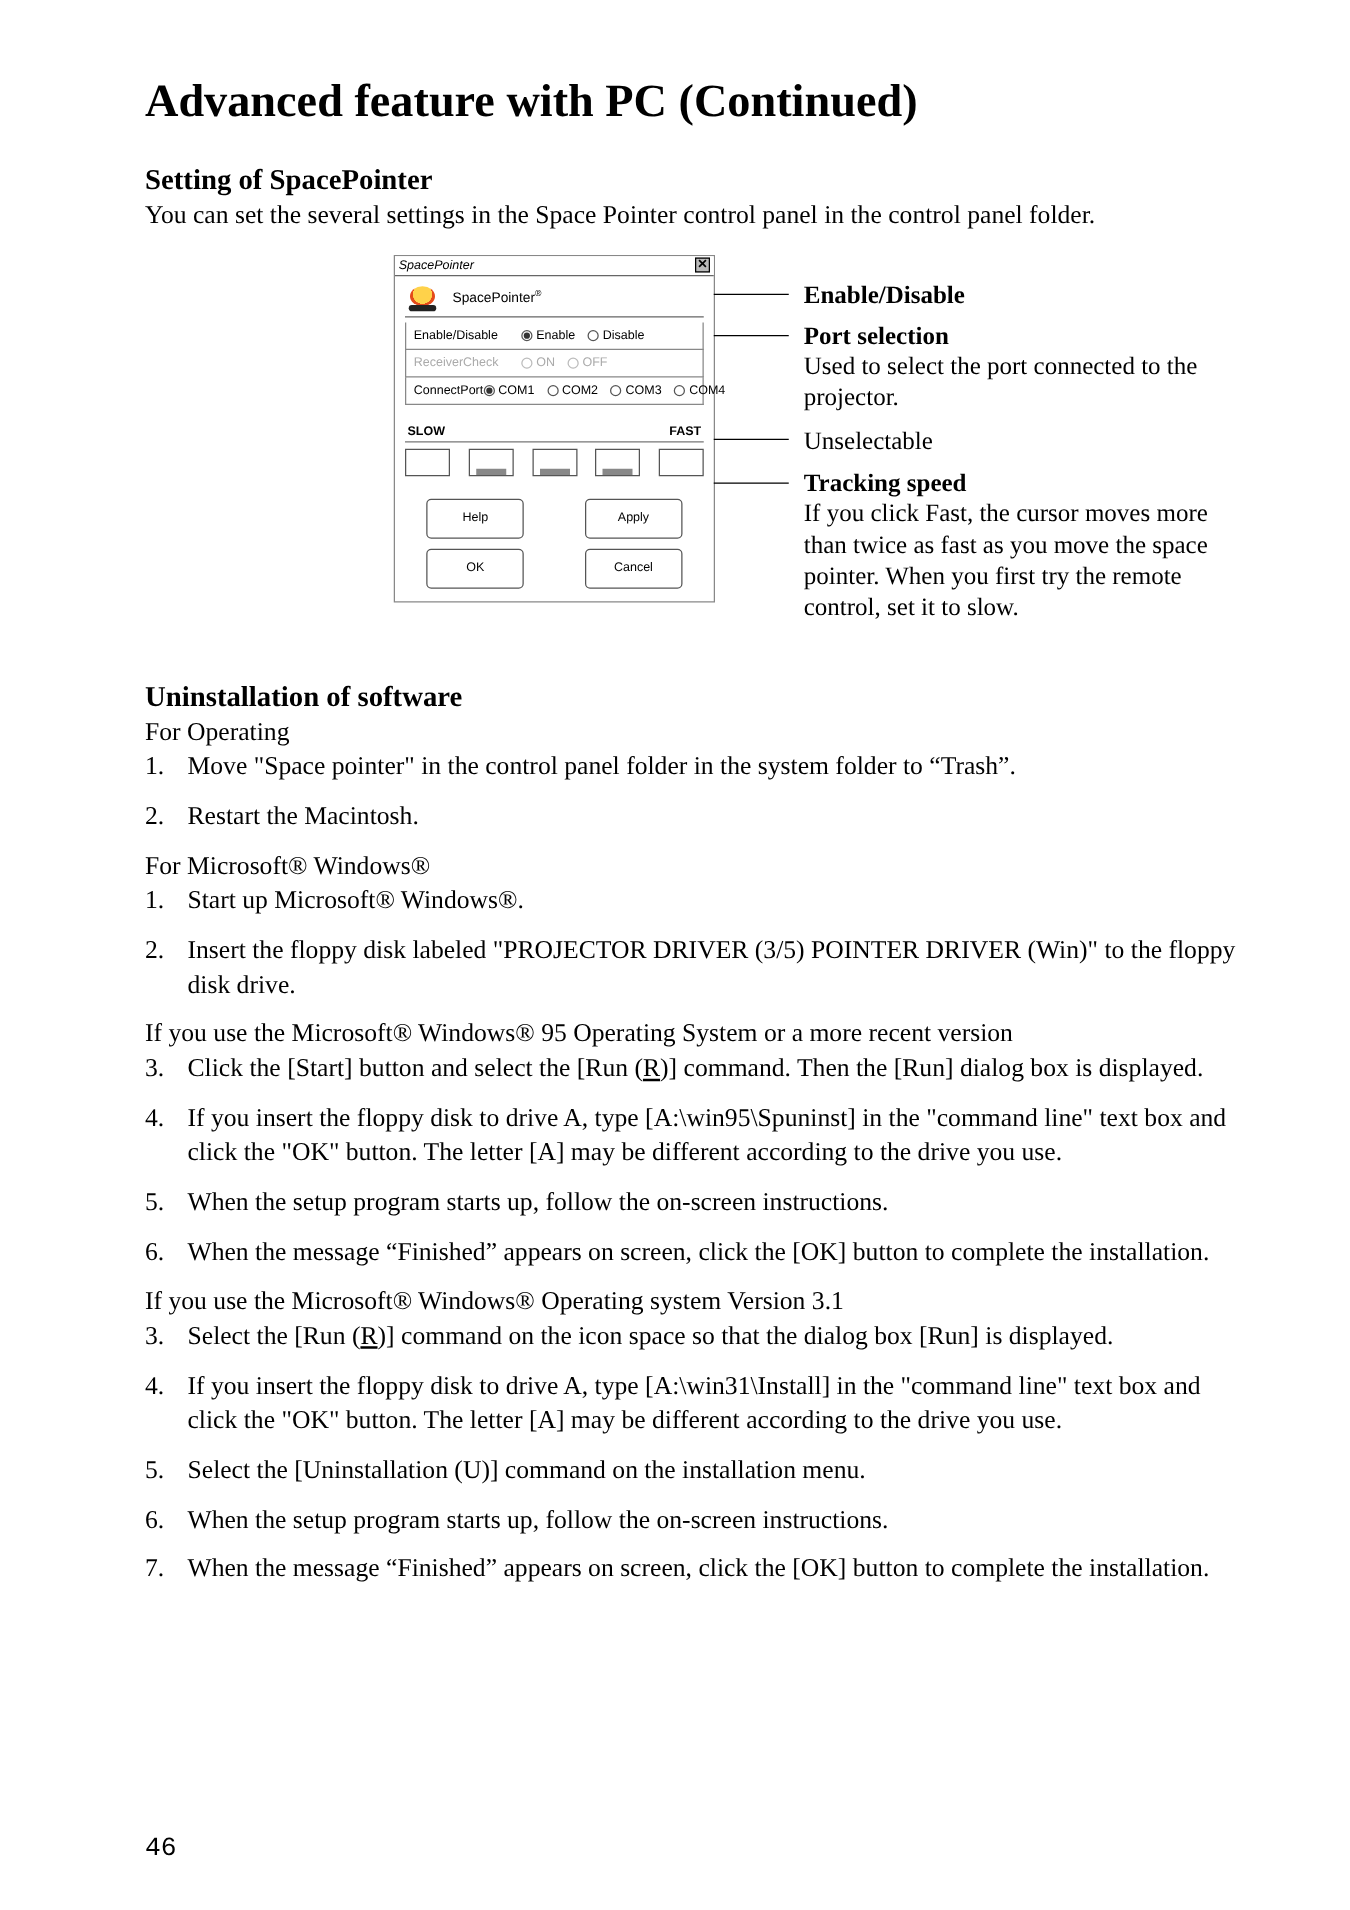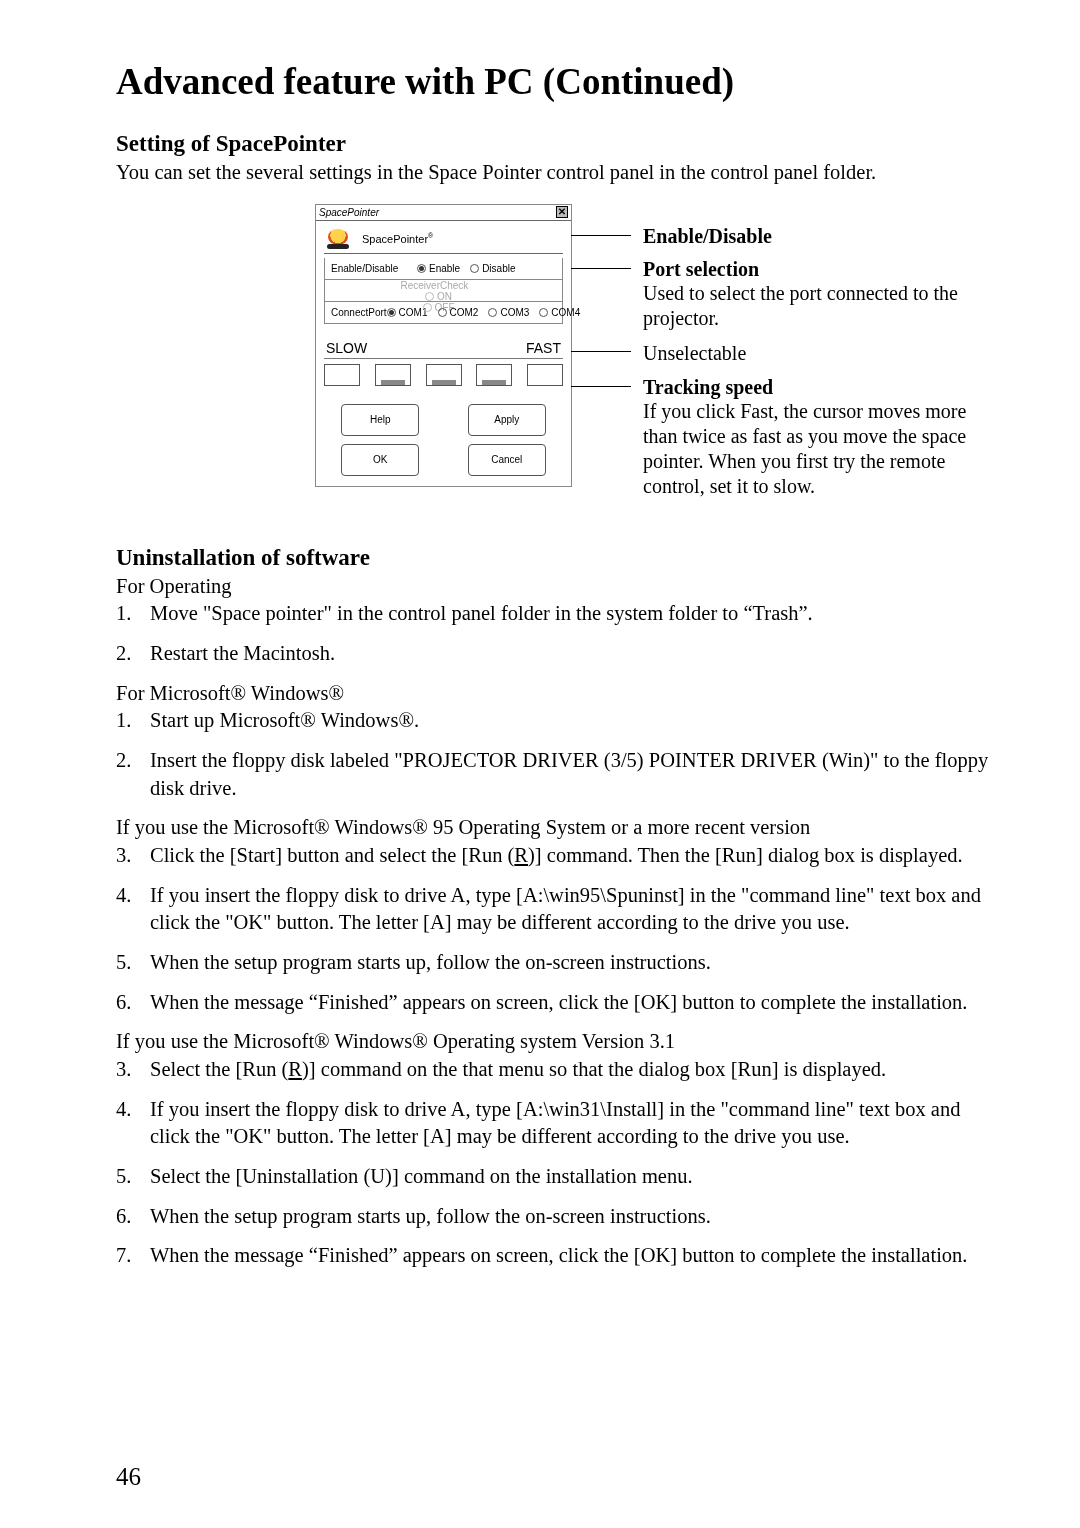--- a/index.html
+++ b/index.html
@@ -48,34 +48,34 @@
 }
 .brand-name { font-size:11px; }
 .brand-name sup{ font-size:7px; }
 
 .cfg-row {
   display:flex; align-items:center; height:22px;
   border:1px solid #888; border-top:none; padding:0 6px;
   font-size:10px;
 }
 .cfg-row:first-of-type{ border-top:1px solid #888; }
-.cfg-row.disabled{ color:#aaa;flex-direction:column; }
+.cfg-row.disabled{ color:#aaa; }
 .cfg-row .lbl { width:86px; }
 .radio {
   width:9px; height:9px; border:1px solid #555; border-radius:50%;
   display:inline-block; margin-right:3px; vertical-align:middle; position:relative;
 }
 .radio.sel::after{
   content:""; position:absolute; inset:1px; background:#333; border-radius:50%;
 }
 .radio.disabled{ border-color:#bbb; }
 .opt { display:inline-flex; align-items:center; margin-right:10px; }
 
 .speed { margin-top:16px; }
-.speed-labels { display:flex; justify-content:space-between; font-size:14px; padding:0 2px 2px; }
+.speed-labels { display:flex; justify-content:space-between; font-size:10px; padding:0 2px 2px;font-weight:bold; }
 .speed-track {
   display:flex; justify-content:space-between; align-items:flex-end;
   height:28px; border-top:1px solid #777; padding-top:2px;
 }
 .speed-track .box{
   width:36px; height:22px; border:1px solid #555; background:#fff;
   display:flex; align-items:flex-end; justify-content:center;
 }
 .speed-track .box .fill{ height:5px; width:24px; background:#888; }
 .btns { margin-top:18px; display:grid; grid-template-columns:1fr 1fr; gap:8px 14px; justify-items:center; }
@@ -91,21 +91,21 @@
   content:""; position:absolute; left:-72px; top:10px; width:60px; height:1px; background:#000;
 }
 .call-title { font-weight:bold; font-size:20px; }
 .call-body  { font-size:20px; line-height:1.25; max-width:420px; }
 
 .li { display:flex; margin-bottom:12px; }
 .li .num { width:34px; flex:none; }
 .li .txt { flex:1; }
 .ul { text-decoration:underline; }
 
-.page-num { position:absolute; left:116px; bottom:34px; font-size:25px; }
+.page-num { position:absolute; left:116px; bottom:34px; font-size:21px;font-family:Liberation Mono, monospace; }
 </style>
 </head>
 <body>
 
 <h1>Advanced feature with PC (Continued)</h1>
 
 <h2>Setting of SpacePointer</h2>
 <p>You can set the several settings in the Space Pointer control panel in the control panel folder.</p>
 
 <div class="panel-row">
@@ -247,21 +247,21 @@
     <p class="txt"> When the setup program starts up, follow the on-screen instructions.</p>
   </div>
 <div class="li">
     <p class="num">6.</p>
     <p class="txt"> When the message “Finished” appears on screen, click the [OK] button to complete the installation.</p>
   </div>
 
 <p style="margin-top:10px">If  you use the Microsoft® Windows® Operating system Version 3.1</p>
 <div class="li">
     <p class="num">3.</p>
-  <p class="txt"><span>Select the [Run (</span><span class="ul">R</span><span>)] command on the that menu so that the dialog box [Run] is displayed.</span></p>
+  <p class="txt"><span>Select the [Run (</span><span class="ul">R</span><span>)] command on the icon space so that the dialog box [Run] is displayed.</span></p>
   </div>
 <div class="li">
     <p class="num">4.</p>
     <p class="txt">If you insert the floppy disk to drive A, type [A:\win31\Install] in the "command line" text box and click the "OK" button. The letter [A] may be different according to the drive you use.</p>
   </div>
 <div class="li">
     <p class="num">5.</p>
     <p class="txt">Select the [Uninstallation (U)] command on the installation menu.</p>
   </div>
 <div class="li">

